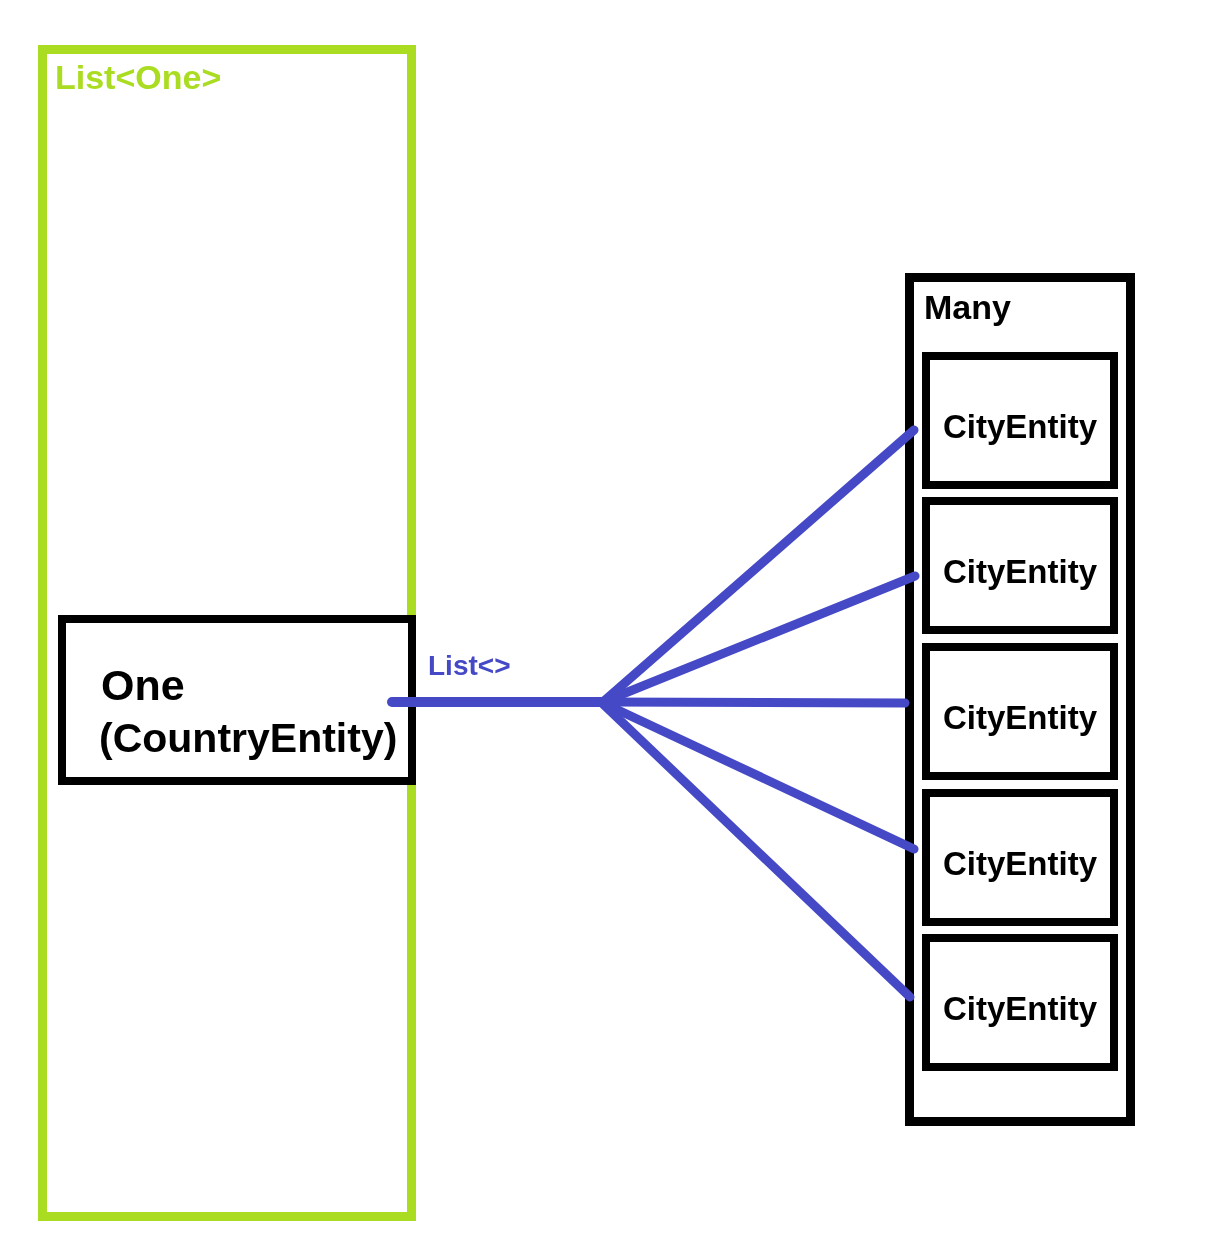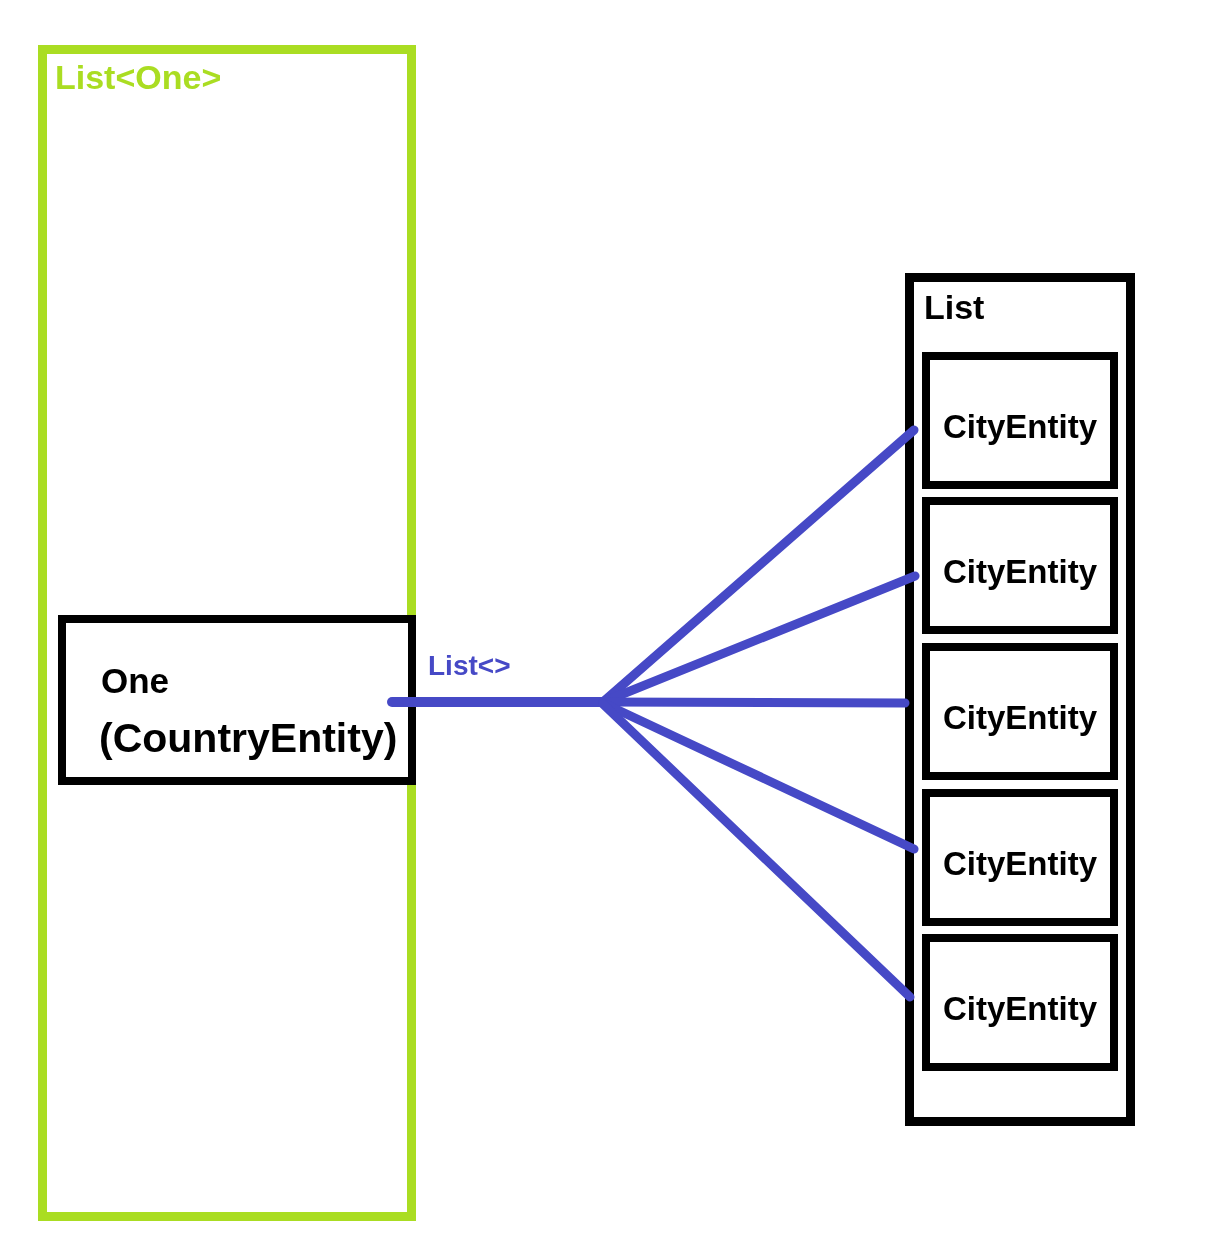--- a/index.html
+++ b/index.html
@@ -38,21 +38,21 @@
     left: 58px; top: 615px;
     width: 358px; height: 170px;
     border: 8px solid #000000;
     box-sizing: border-box;
     background: #ffffff;
     z-index: 3;
   }
   .one-box .line1 {
     position: absolute;
     left: 35px; top: 38px;
-    font-size: 35px;
+    font-size: 43px;
     color: #000000;
     white-space: nowrap;
   }
   .one-box .line2 {
     position: absolute;
     left: 33px; top: 92px;
     font-size: 41px;
     color: #000000;
     white-space: nowrap;
   }
@@ -133,21 +133,21 @@
   <div class="green-label">List&lt;One&gt;</div>
 
   <div class="one-box">
     <div class="line1">One</div>
     <div class="line2">(CountryEntity)</div>
   </div>
 
   <div class="relation-label">List&lt;&gt;</div>
 
   <div class="many-box"></div>
-  <div class="many-label">List</div>
+  <div class="many-label">Many</div>
 
   <div class="city-box city-1">
     <span class="city-label">CityEntity</span>
   </div>
   <div class="city-box city-2">
     <span class="city-label">CityEntity</span>
   </div>
   <div class="city-box city-3">
     <span class="city-label">CityEntity</span>
   </div>

